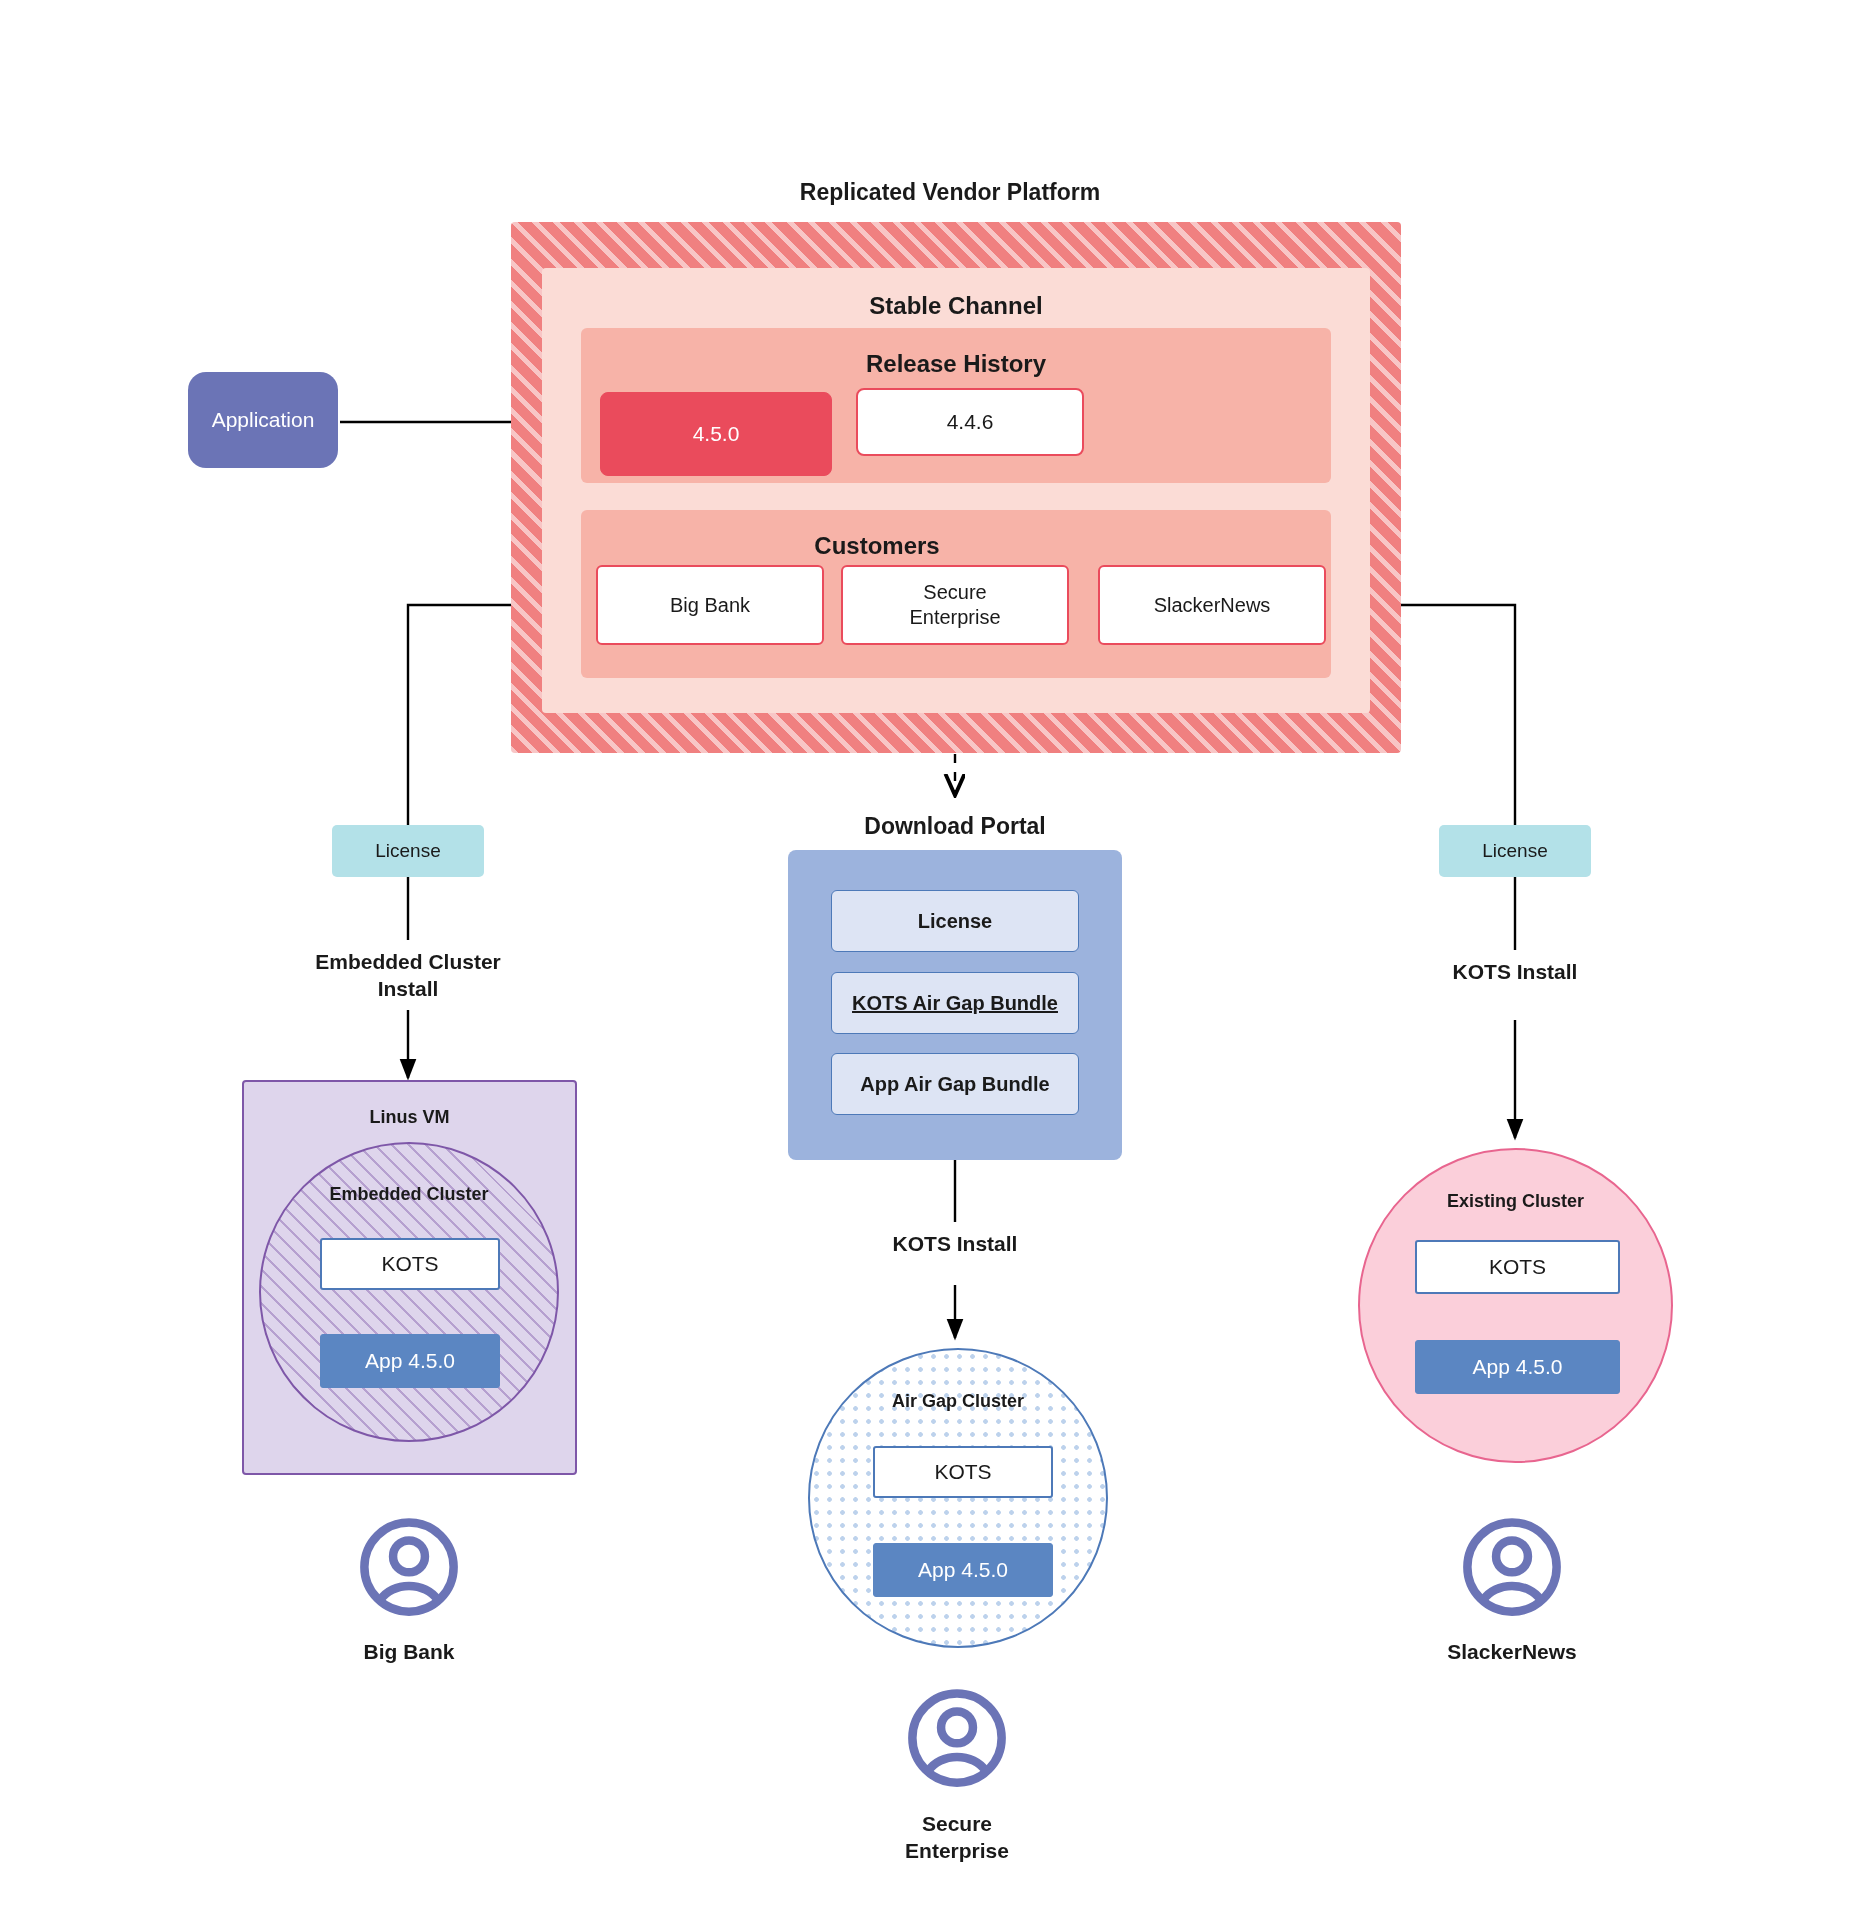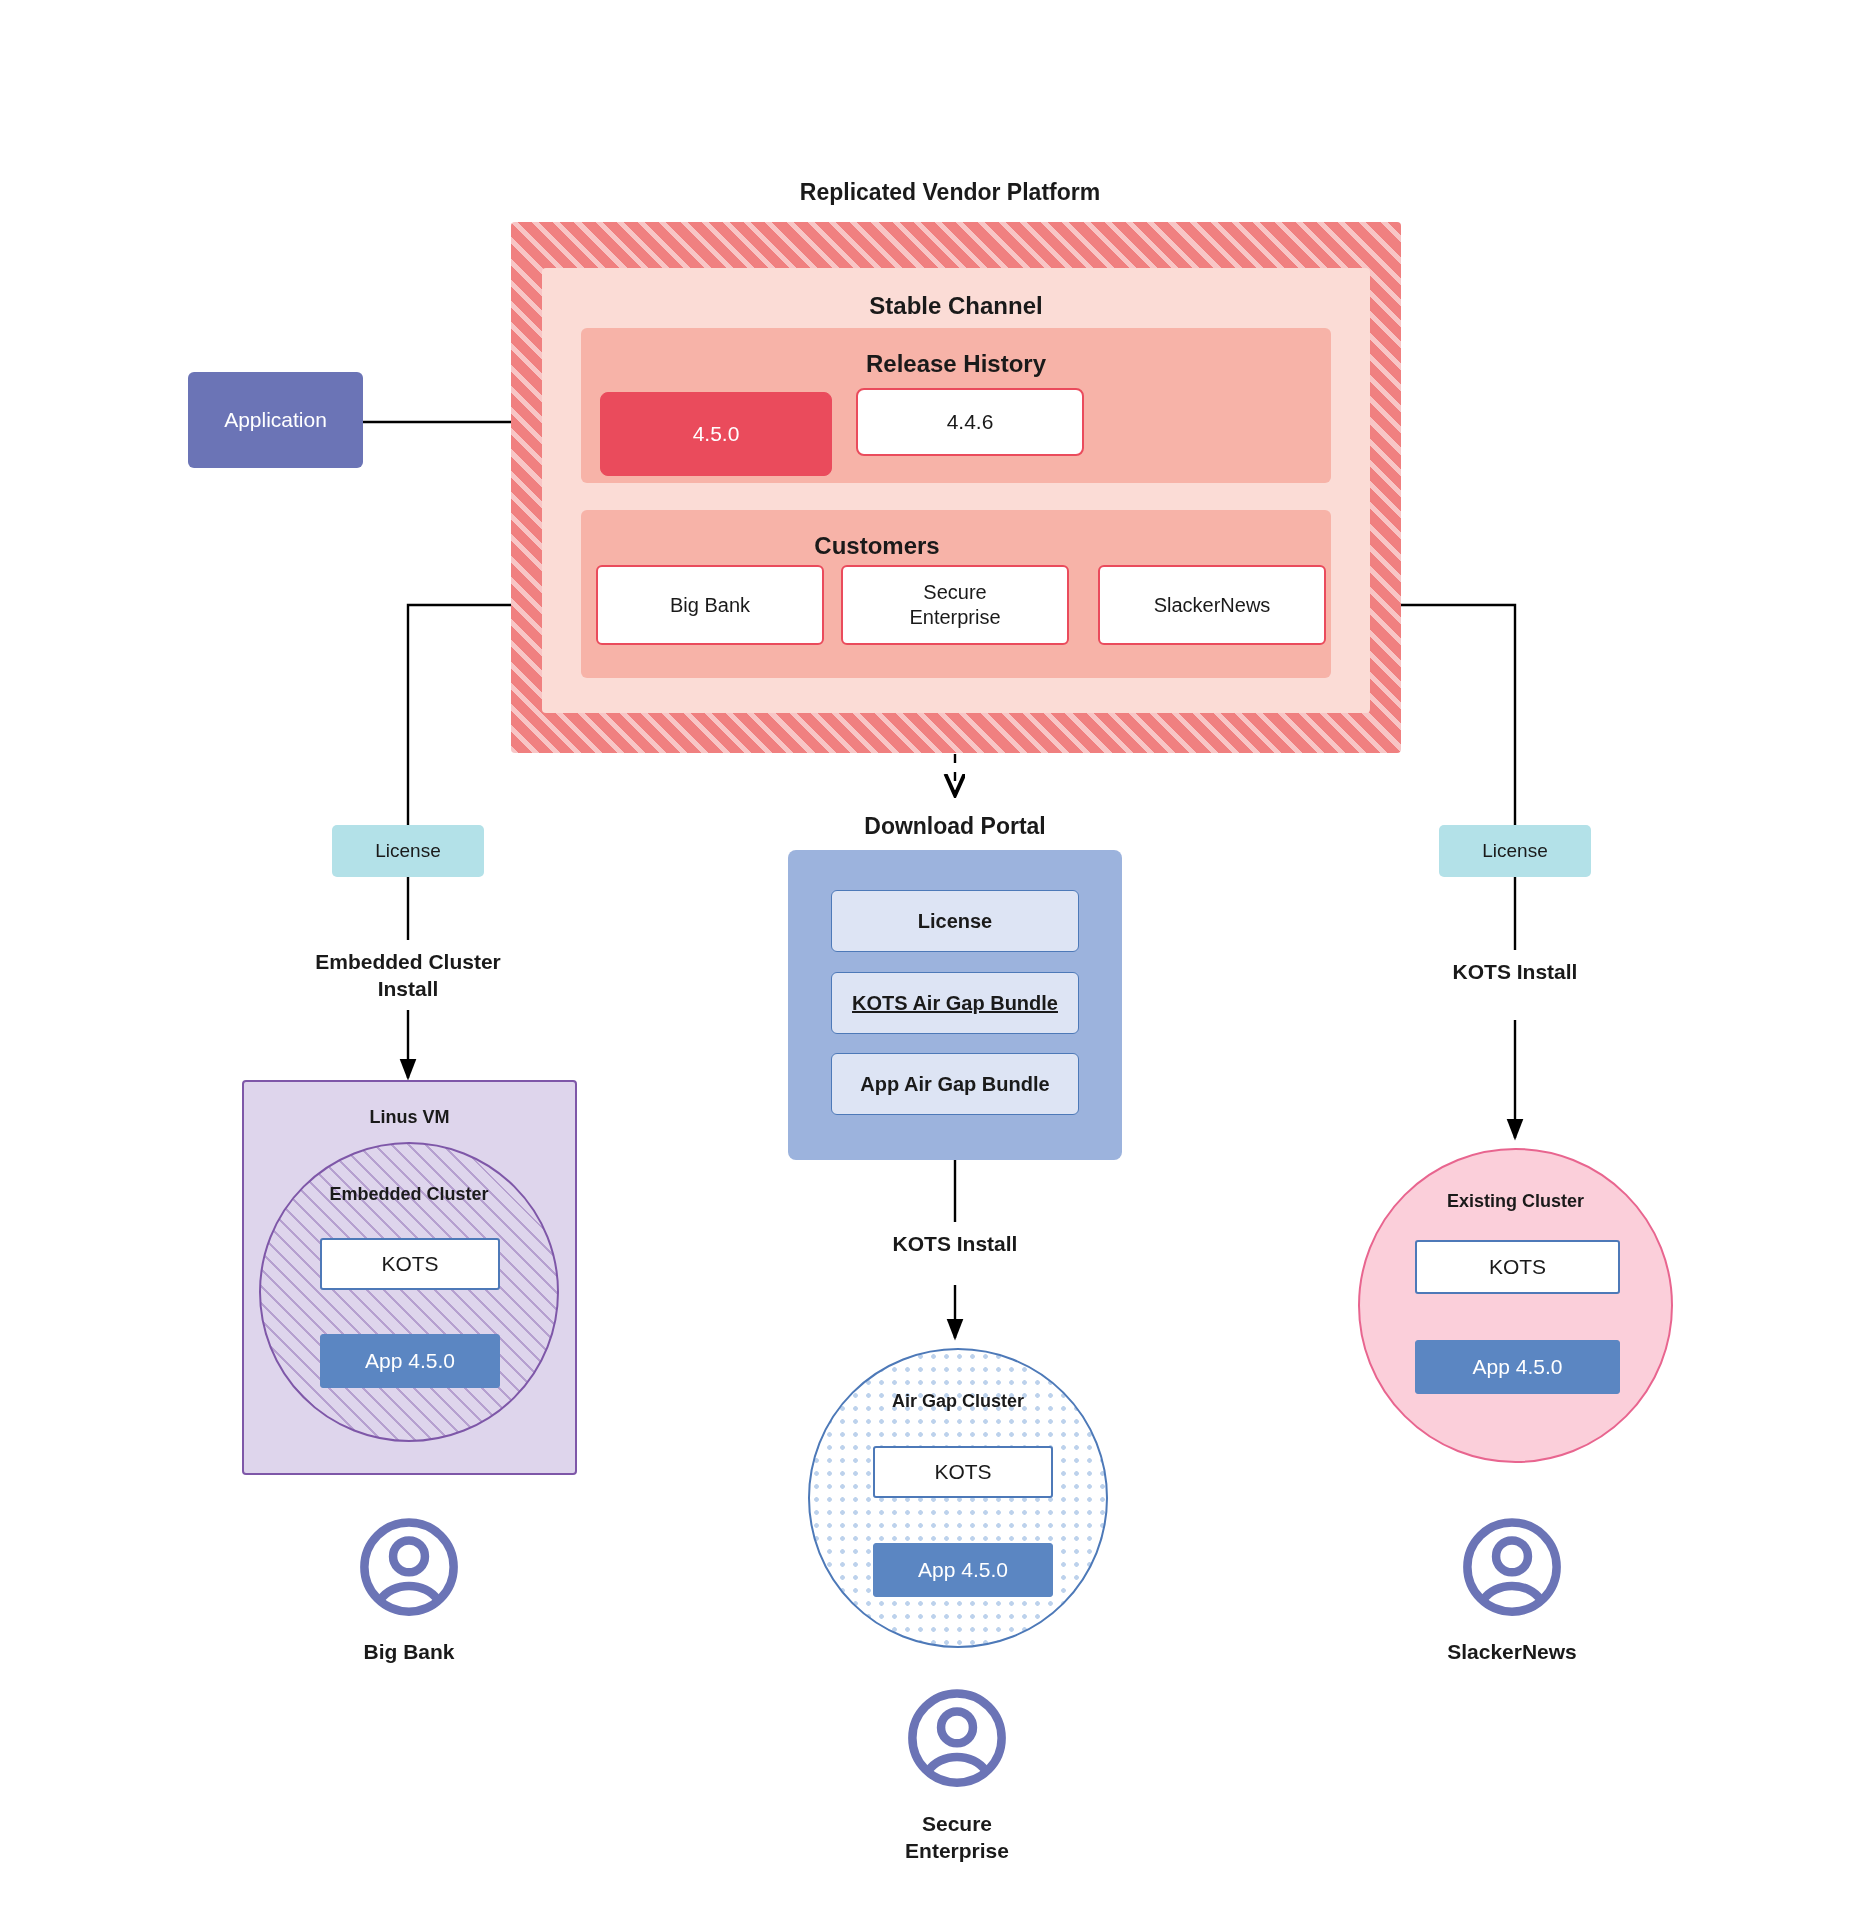--- a/index.html
+++ b/index.html
@@ -211,21 +211,21 @@
   <div class="abs box rel-box rel-old" style="left:856px; top:388px; width:228px; height:68px;">4.4.6</div>
 
   <div class="abs" id="customers-panel" style="left:581px; top:510px; width:750px; height:168px;"></div>
   <div class="abs lbl-sm" style="left:581px; top:530px; width:592px;">Customers</div>
 
   <div class="abs box cust-box" style="left:596px; top:565px; width:228px; height:80px;">Big Bank</div>
   <div class="abs box cust-box" style="left:841px; top:565px; width:228px; height:80px; white-space:pre-line;">Secure
 Enterprise</div>
   <div class="abs box cust-box" style="left:1098px; top:565px; width:228px; height:80px;">SlackerNews</div>
 
-  <div class="abs box" id="application-box" style="left:188px; top:372px; width:175px; height:96px;">Application</div>
+  <div class="abs box" id="application-box" style="left:188px; top:372px; width:150px; height:96px;border-radius:18px;">Application</div>
 
   <div class="abs box license-chip" style="left:332px; top:825px; width:152px; height:52px;">License</div>
 
   <div class="abs lbl" style="left:258px; top:948px; width:300px; white-space:pre-line;">Embedded Cluster
 Install</div>
 
   <div class="abs" id="linux-vm" style="left:242px; top:1080px; width:335px; height:395px;"></div>
   <div class="abs lbl-sm" style="left:242px; top:1106px; width:335px; font-size:18px;">Linus VM</div>
 
   <div class="abs" id="embedded-cluster-circle" style="left:259px; top:1142px; width:300px; height:300px;"></div>

